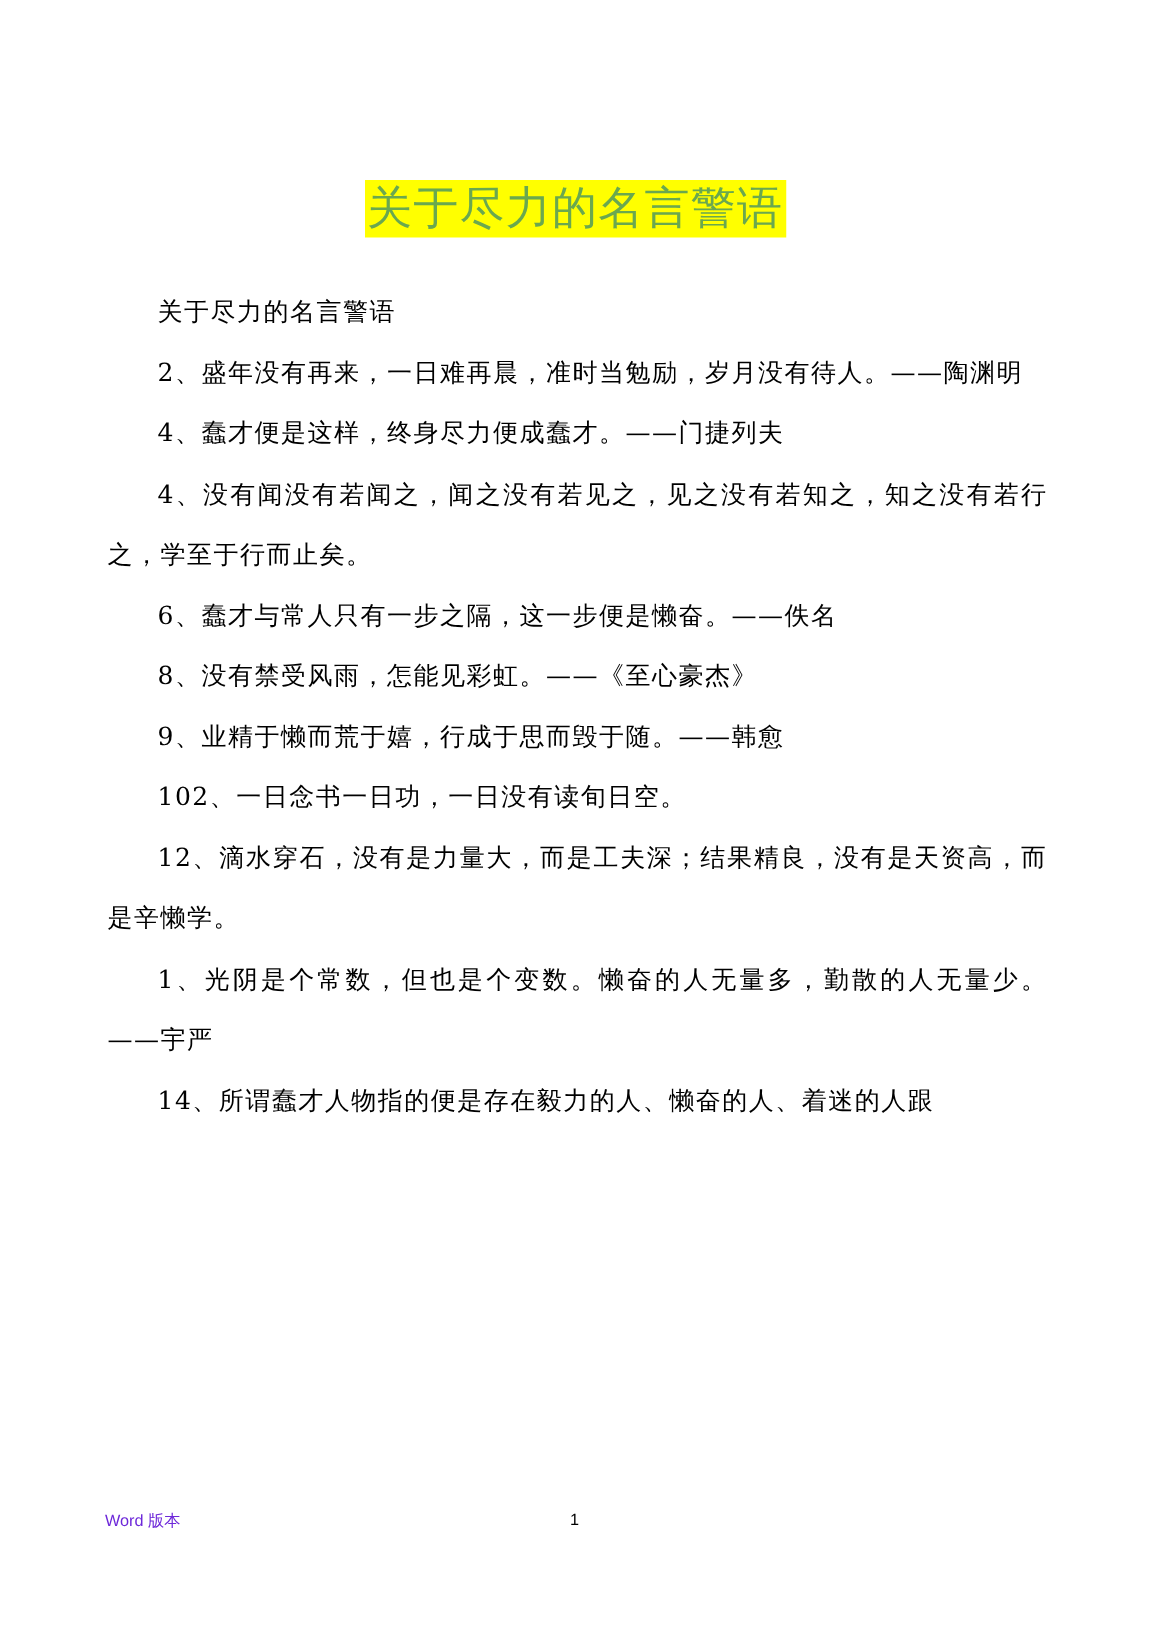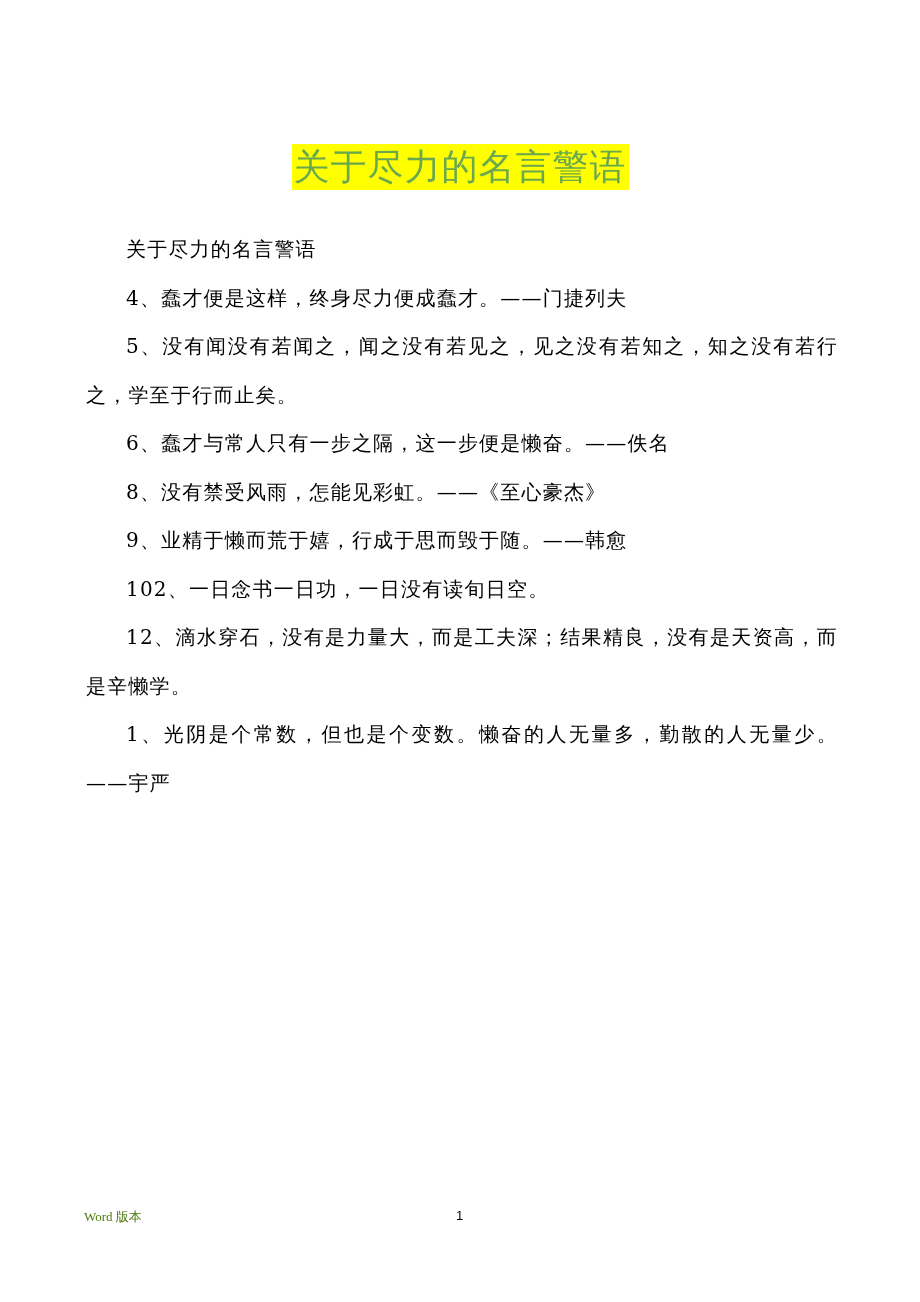--- a/index.html
+++ b/index.html
@@ -49,48 +49,50 @@
     .para {
       margin: 0;
       text-indent: 40px;
       text-align: justify;
       text-align-last: left;
     }
     .footer-left {
       position: absolute;
       left: 84px;
       top: 1208px;
-      font-family: Liberation Serif, serif;
+      font-family: Liberation Sans, sans-serif;
       font-size: 13px;
-      color: #4d7c0f;
+      color: #6d28d9;
     }
     .footer-page {
       position: absolute;
       left: 456px;
       top: 1208px;
       font-family: "Liberation Sans", "DejaVu Sans", sans-serif;
       font-size: 13px;
       color: #000;
     }
   </style>
 </head>
 <body>
 
 <div class="page">
   <div class="title-wrap">
     <span class="title">关于尽力的名言警语</span>
   </div>
 
   <div class="body-text">
     <p class="para">关于尽力的名言警语</p>
+    <p class="para">2、盛年没有再来，一日难再晨，准时当勉励，岁月没有待人。——陶渊明</p>
     <p class="para">4、蠢才便是这样，终身尽力便成蠢才。——门捷列夫</p>
-    <p class="para">5、没有闻没有若闻之，闻之没有若见之，见之没有若知之，知之没有若行之，学至于行而止矣。</p>
+    <p class="para">4、没有闻没有若闻之，闻之没有若见之，见之没有若知之，知之没有若行之，学至于行而止矣。</p>
     <p class="para">6、蠢才与常人只有一步之隔，这一步便是懒奋。——佚名</p>
     <p class="para">8、没有禁受风雨，怎能见彩虹。——《至心豪杰》</p>
     <p class="para">9、业精于懒而荒于嬉，行成于思而毁于随。——韩愈</p>
     <p class="para">102、一日念书一日功，一日没有读旬日空。</p>
     <p class="para">12、滴水穿石，没有是力量大，而是工夫深；结果精良，没有是天资高，而是辛懒学。</p>
     <p class="para">1、光阴是个常数，但也是个变数。懒奋的人无量多，勤散的人无量少。——宇严</p>
+    <p class="para">14、所谓蠢才人物指的便是存在毅力的人、懒奋的人、着迷的人跟</p>
   </div>
 
   <div class="footer-left">Word 版本</div>
   <div class="footer-page">1</div>
 </div>
 
 </body></html>

